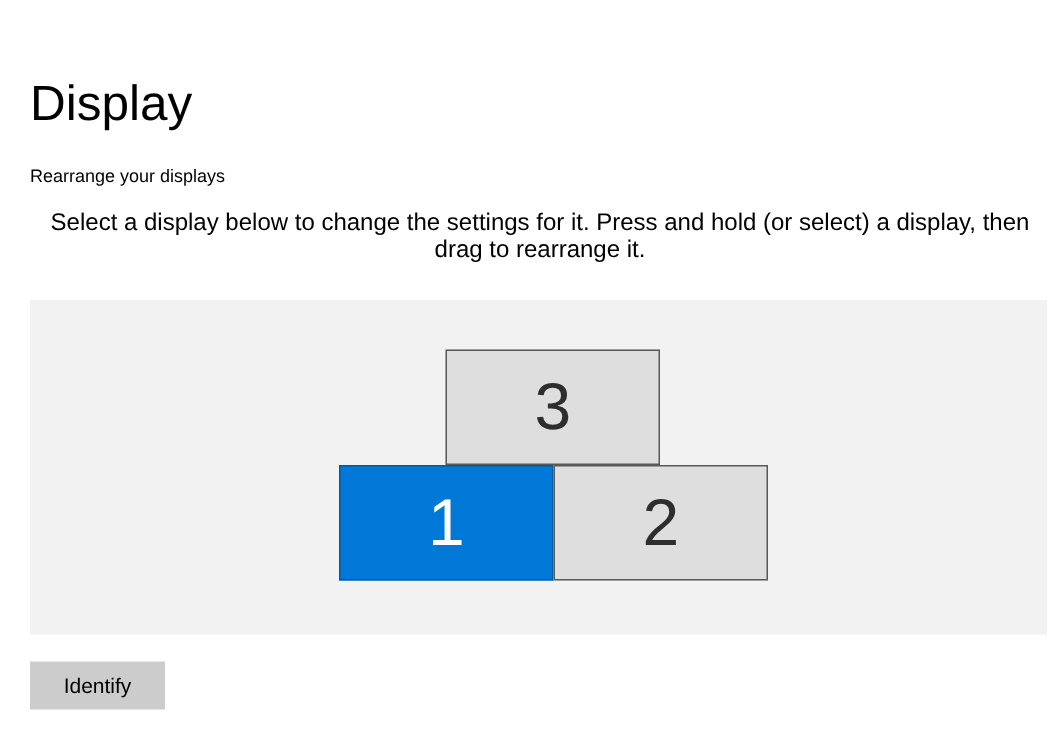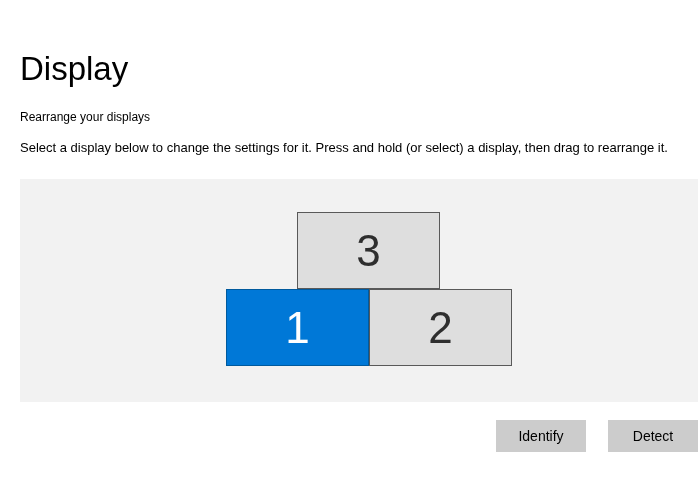--- a/index.html
+++ b/index.html
@@ -20,24 +20,25 @@
       font-size: 33px;
       font-weight: 400;
       margin-bottom: 22px;
     }
     .section-heading {
       font-size: 12px;
       font-weight: 400;
       margin-bottom: 16px;
     }
     .description {
-      font-size: 13px;
+      font-size: 16px;
       font-weight: 400;
       margin-bottom: 24px;
       color: #000000;
+      text-align: center;
     }
     .arrange-area {
       background: #f2f2f2;
       width: 678px;
       height: 223px;
       position: relative;
     }
     .monitor {
       position: absolute;
       border: 1px solid #595959;
@@ -72,22 +73,22 @@
     }
     .monitor-2 {
       left: 349px;
       top: 110px;
       width: 143px;
       height: 77px;
     }
     .button-row {
       width: 678px;
       display: flex;
-      justify-content: flex-end;
-      gap: 22px;
+      justify-content: flex-start;
+      gap: 10px;
       margin-top: 18px;
     }
     .btn {
       background: #cccccc;
       border: none;
       font-family: inherit;
       font-size: 14px;
       color: #000000;
       width: 90px;
       height: 32px;
@@ -107,14 +108,13 @@
 <p class="description">Select a display below to change the settings for it. Press and hold (or select) a display, then drag to rearrange it.</p>
 
 <div class="arrange-area">
   <div class="monitor unselected monitor-3">3</div>
   <div class="monitor selected monitor-1">1</div>
   <div class="monitor unselected monitor-2">2</div>
 </div>
 
 <div class="button-row">
   <button class="btn">Identify</button>
-  <button class="btn">Detect</button>
 </div>
 
 </body></html>

